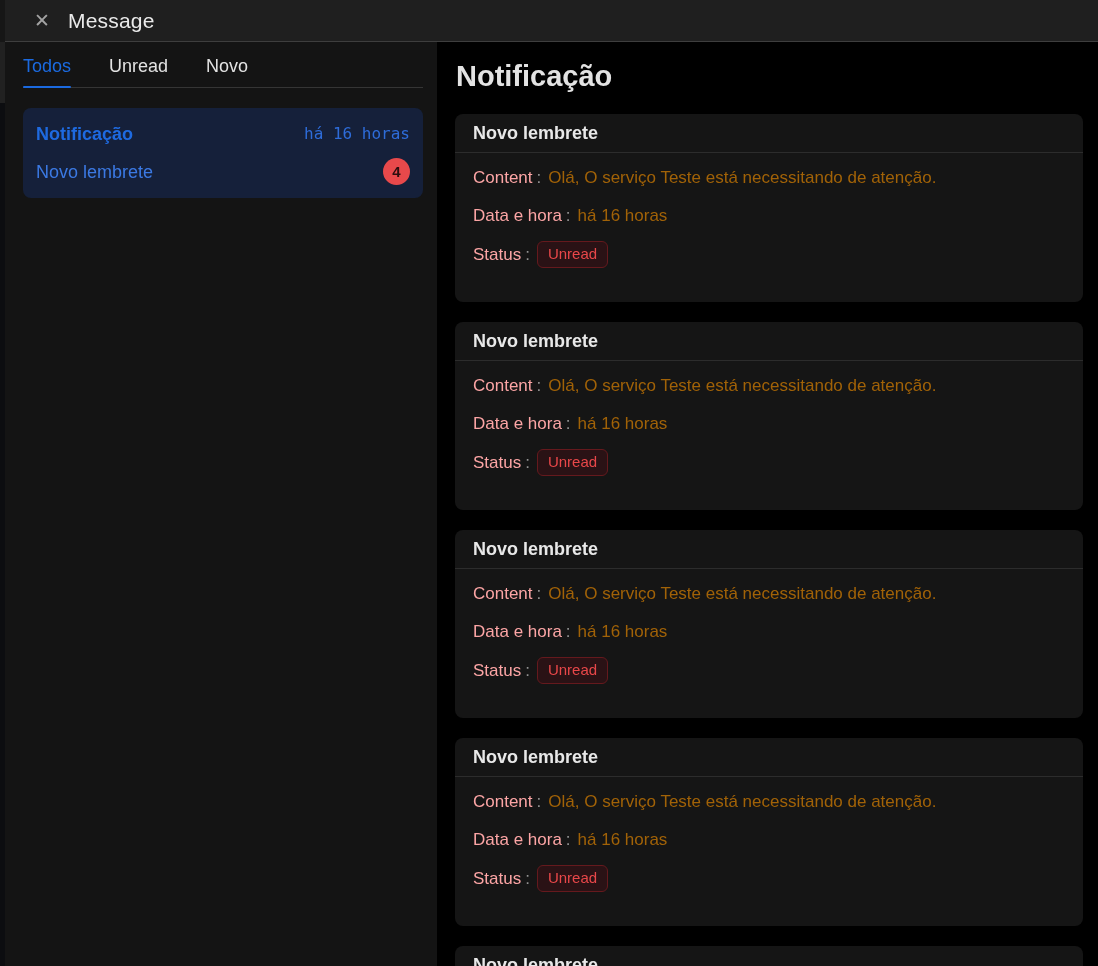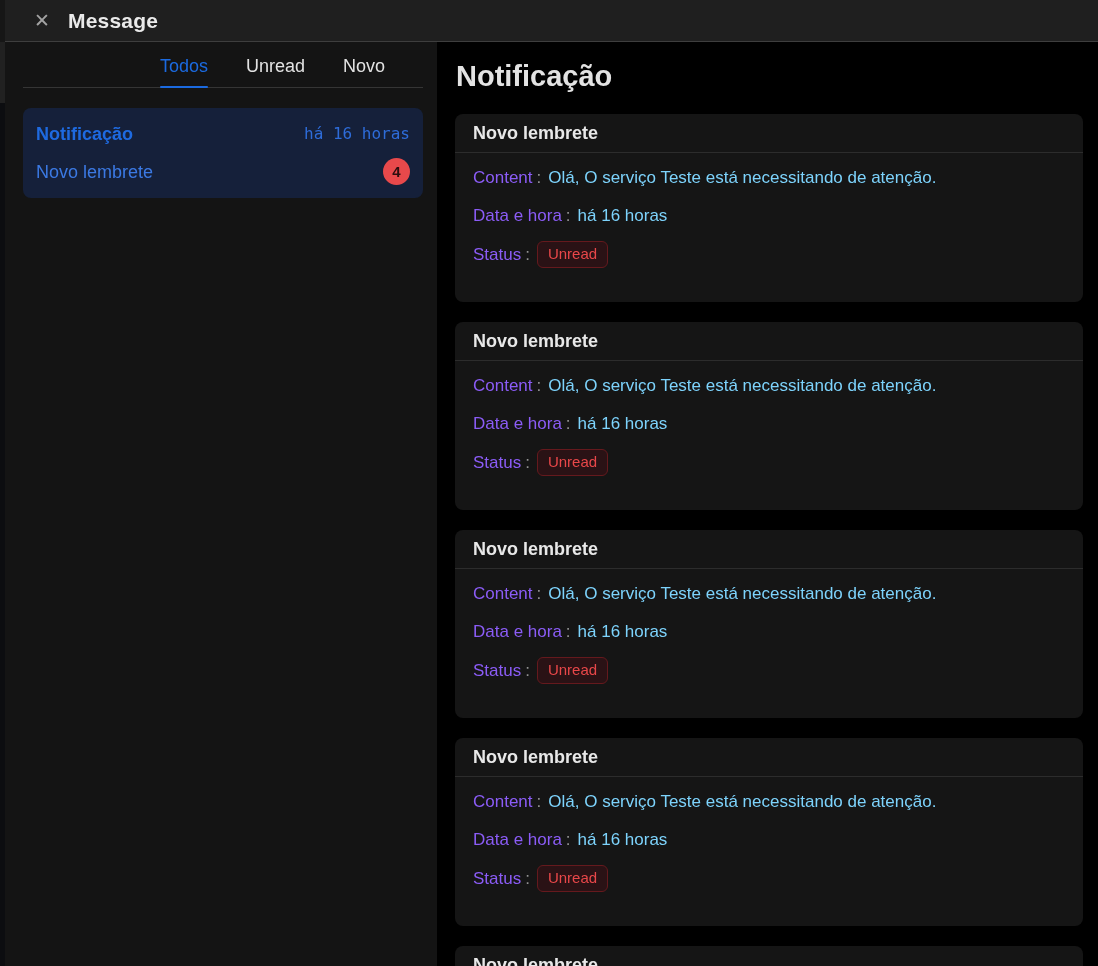--- a/index.html
+++ b/index.html
@@ -26,31 +26,30 @@
     border-bottom:1px solid rgba(255,255,255,0.14);
     display:flex; align-items:center;
     padding-left:27px;
   }
   .close-btn {
     width:20px; height:20px;
     display:flex; align-items:center; justify-content:center;
     color:#a3a3a3; font-size:19px; line-height:1;
     cursor:pointer; margin-right:16px;
   }
-  .drawer-title { font-size:21px; font-weight:700; color:#eaeaea; letter-spacing:0.2px; }
+  .drawer-title { font-size:21px; font-weight:400; color:#eaeaea; letter-spacing:0.2px; }
 
   .drawer-body { flex:1; display:flex; min-height:0; }
 
   
   .left-pane { flex:0 0 432px; width:432px; background:#141414; }
   .tabs-bar {
     margin:0 14px 0 18px; padding-top:9px;
     border-bottom:1px solid rgba(255,255,255,0.14);
     display:flex;
-    justify-content:flex-end;
   }
   .tab {
     font-size:18px; line-height:18px; color:#e3e3e3;
     padding:6px 0 12px; margin-right:38px;
     position:relative; cursor:pointer;
   }
   .tab.active { color:#1b6ae0; }
   .tab.active::after {
     content:""; position:absolute; left:0; right:0; bottom:-1px;
     height:2px; background:#1b6ae0; border-radius:2px;
@@ -90,23 +89,23 @@
     overflow:hidden;
   }
   .card-header {
     padding:9px 18px;
     font-size:18px; font-weight:700; line-height:20px;
     color:#e8e8e8;
     border-bottom:1px solid rgba(255,255,255,0.10);
   }
   .card-body { padding:0 18px 34px; }
   .card-row { margin-top:12px; font-size:17px; line-height:26px; }
-  .row-label { color:#8b5cf6; }
+  .row-label { color:#fca5a5; }
   .row-colon { color:#929292; margin:0 7px 0 4px; }
-  .row-value { color:#7dd3fc; }
+  .row-value { color:#a16207; }
   .status-row { display:flex; align-items:center; }
   .tag-unread {
     display:inline-block;
     font-size:15px; line-height:20px;
     color:#e84749; background:#2a1215;
     border:1px solid #65191d; border-radius:6px;
     padding:2px 10px 3px;
   }
 </style>
 </head>

